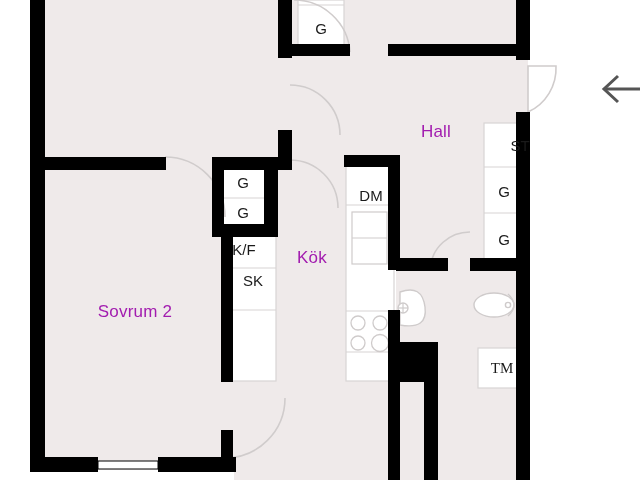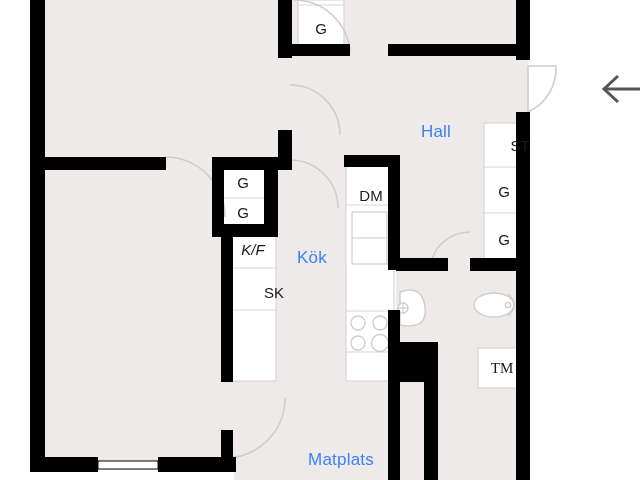--- a/index.html
+++ b/index.html
@@ -17,21 +17,21 @@
   }
   #plan-svg {
     position: absolute;
     left: 0;
     top: 0;
     width: 640px;
     height: 480px;
   }
   .room-label {
     position: absolute;
-    color: #3b82f6;
+    color: #a21caf;
     font-family: "Liberation Sans", sans-serif;
     white-space: nowrap;
     transform: translate(-50%, -50%);
     letter-spacing: 0.2px;
   }
   .room-label.big { font-size: 17px; }
   .cab-label {
     position: absolute;
     color: #1a1a1a;
     font-family: "Liberation Sans", sans-serif;
@@ -171,28 +171,28 @@
 
       <rect x="278" y="130" width="14" height="32"></rect>
     </g>
 
     <g stroke="#555555" stroke-width="3" fill="none">
       <line x1="640" y1="89" x2="604" y2="89"></line>
       <polyline points="618,76 604,89 618,102"></polyline>
     </g>
   </svg>
 
+  <div class="room-label big" style="left:135px; top:312px;">Sovrum 2</div>
   <div class="room-label big" style="left:312px; top:258px;">Kök</div>
   <div class="room-label big" style="left:436px; top:132px;">Hall</div>
-  <div class="room-label big" style="left:341px; top:460px;">Matplats</div>
 
   <div class="cab-label" style="left:321px; top:28px;">G</div>
   <div class="cab-label" style="left:243px; top:182px;">G</div>
   <div class="cab-label" style="left:243px; top:212px;">G</div>
-  <div class="cab-label" style="left:253px; top:249px;font-style:italic;">K/F</div>
-  <div class="cab-label" style="left:253px; top:292px;margin-left:21px;">SK</div>
+  <div class="cab-label" style="left:244px; top:249px;">K/F</div>
+  <div class="cab-label" style="left:253px; top:280px;">SK</div>
   <div class="cab-label" style="left:371px; top:195px;">DM</div>
   <div class="cab-label" style="left:520px; top:145px;">ST</div>
   <div class="cab-label" style="left:504px; top:191px;">G</div>
   <div class="cab-label" style="left:504px; top:239px;">G</div>
   <div class="cab-label" style="left:502px; top:368px;font-family:Liberation Serif, serif;">TM</div>
 
 </div>
 
 </body></html>

